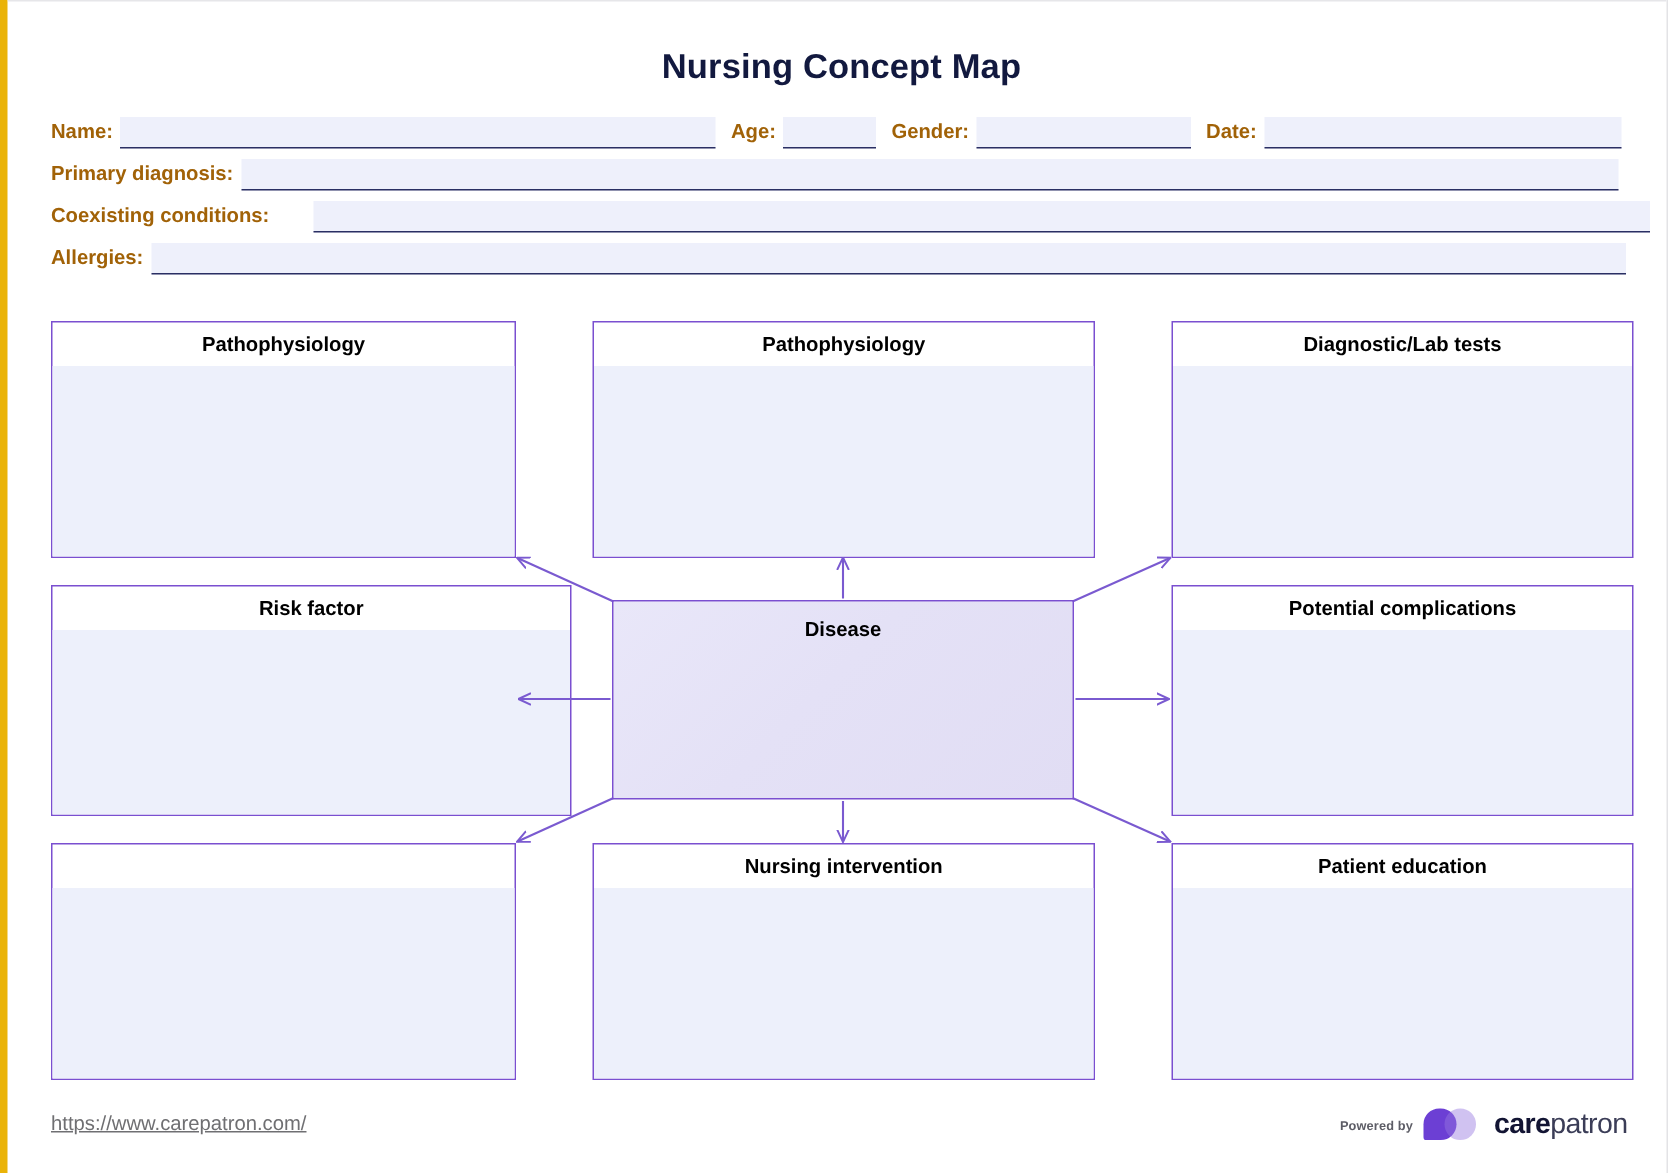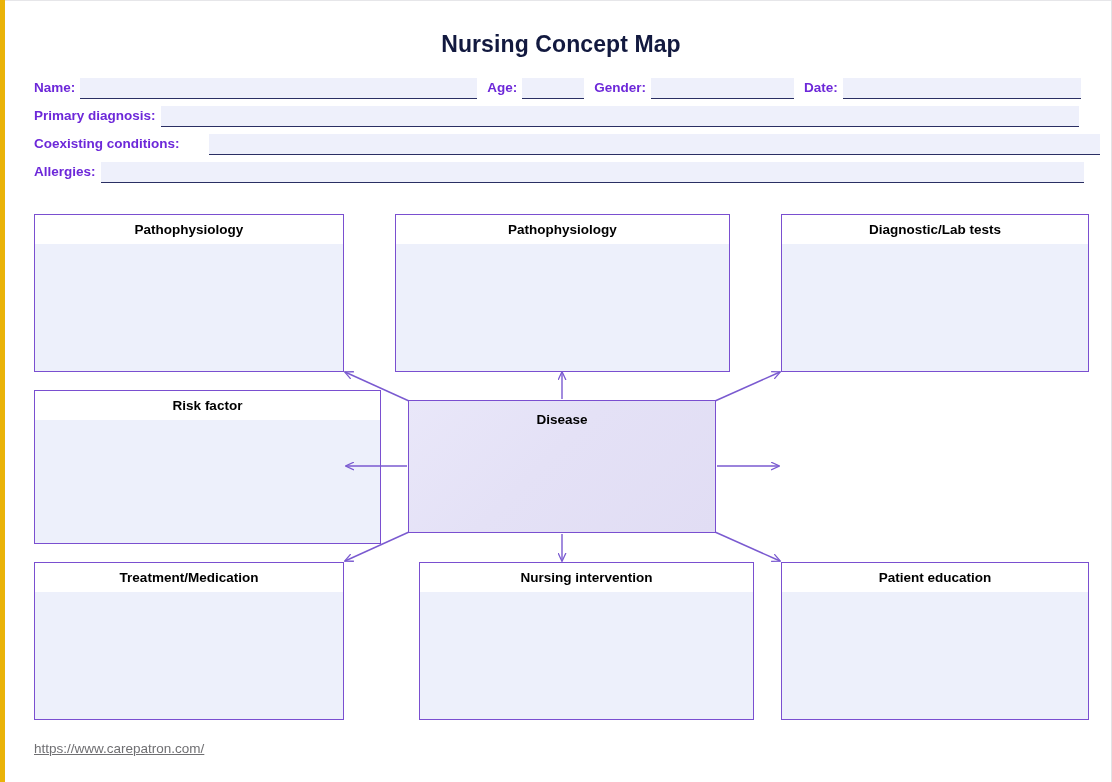--- a/index.html
+++ b/index.html
@@ -44,21 +44,21 @@
   
   .form-row {
     position: absolute;
     display: flex;
     align-items: flex-end;
     height: 22px;
   }
   .f-label {
     font-size: 13.5px;
     font-weight: bold;
-    color: #6d28d9;
+    color: #a16207;
     white-space: nowrap;
     line-height: 22px;
     padding-right: 5px;
   }
   .f-input {
     background: #eef0fb;
     border: none;
     border-bottom: 1px solid #2a2f63;
     height: 21px;
     box-sizing: border-box;
@@ -278,35 +278,47 @@
     <div class="cbox-title">Risk factor</div>
     <textarea class="cbox-entry" placeholder="" style=""></textarea>
   </div>
 
   <div class="cbox center-node" style="left:403px; top:400px; width:308px; height:133px;">
     <div class="cbox-fill"></div>
     <div class="cbox-title">Disease</div>
     <textarea class="cbox-entry" style="top: 33px;" placeholder=""></textarea>
   </div>
 
+  <div class="cbox" style="left:776px; top:390px; width:308px; height:154px;">
+    <div class="cbox-fill"></div>
+    <div class="cbox-title">Potential complications</div>
+    <textarea class="cbox-entry" placeholder="" style=""></textarea>
+  </div>
 
   <div class="cbox" style="left:29px; top:562px; width:310px; height:158px;">
     <div class="cbox-fill"></div>
-    <div class="cbox-title">Treatment/Medication</div>
-    <textarea class="cbox-entry" placeholder="" style=""></textarea>
-  </div>
-
-  <div class="cbox" style="left:390px; top:562px; width:335px; height:158px;margin-left:24px;">
+    <textarea class="cbox-entry" placeholder="" style=""></textarea>
+  </div>
+
+  <div class="cbox" style="left:390px; top:562px; width:335px; height:158px;">
     <div class="cbox-fill"></div>
     <div class="cbox-title">Nursing intervention</div>
     <textarea class="cbox-entry" placeholder="" style=""></textarea>
   </div>
 
   <div class="cbox" style="left:776px; top:562px; width:308px; height:158px;">
     <div class="cbox-fill"></div>
     <div class="cbox-title">Patient education</div>
     <textarea class="cbox-entry" placeholder="" style=""></textarea>
   </div>
 
   <a class="footer-link" href="#">https://www.carepatron.com/</a>
 
+  <div class="brand">
+    <span class="brand-powered">Powered by</span>
+    <span class="brand-mark">
+      <span class="blob-solid"></span>
+      <span class="blob-light"></span>
+    </span>
+    <span class="brand-word"><span class="w-a">care</span><span class="w-b">patron</span></span>
+  </div>
 
 </div>
 
 </body></html>

